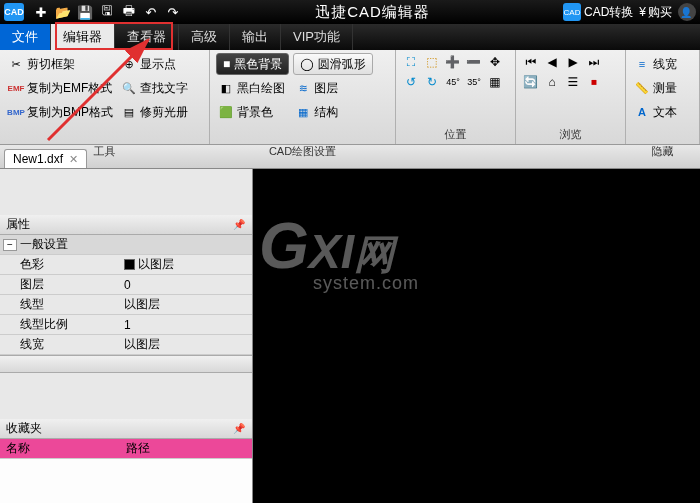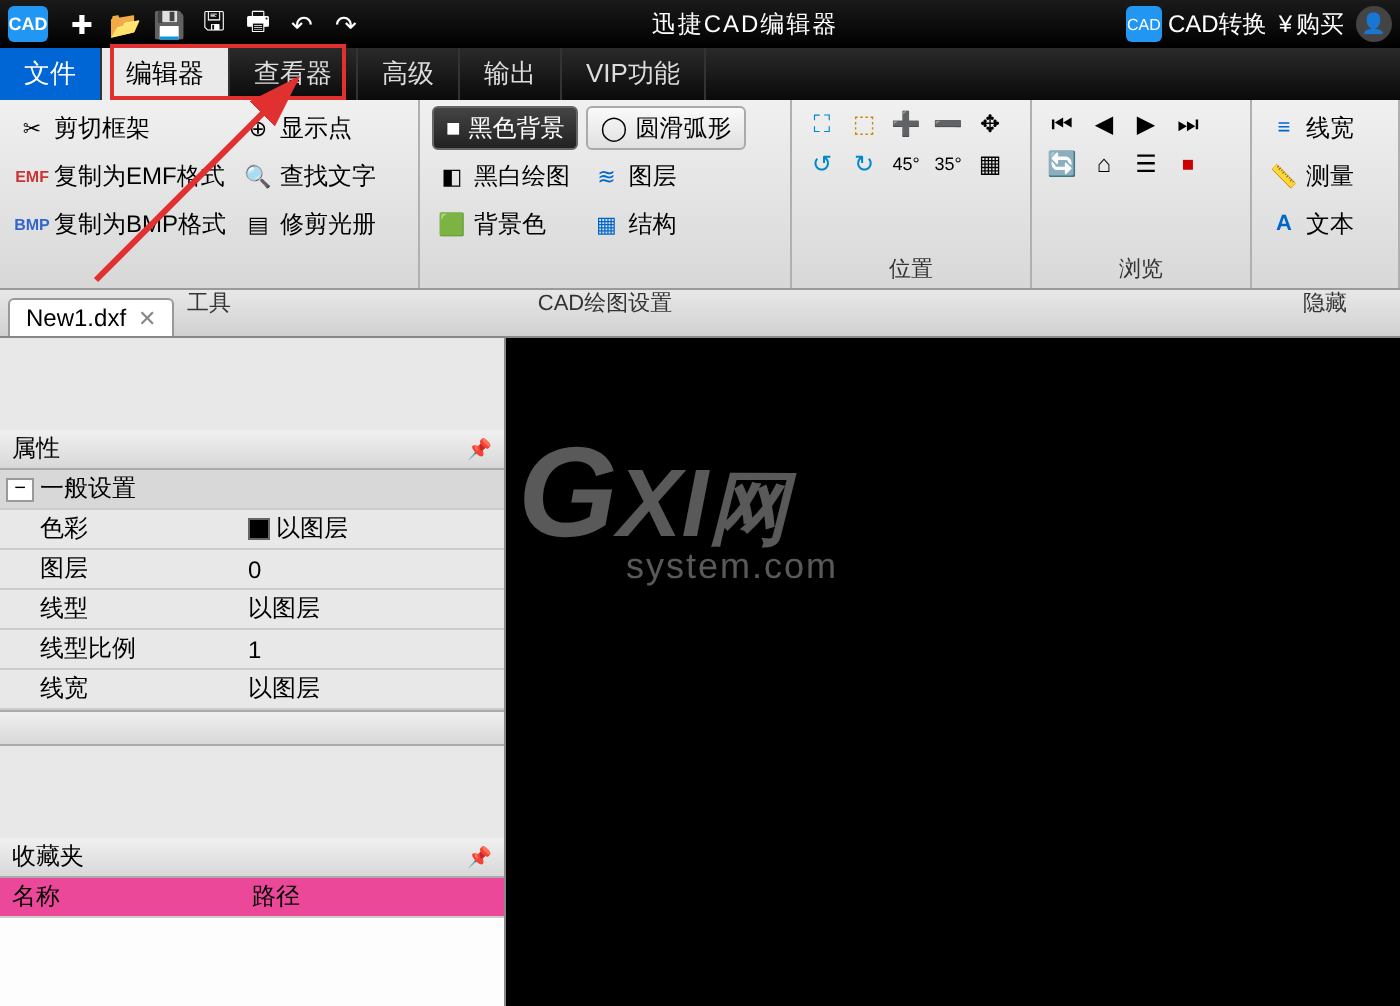--- a/index.html
+++ b/index.html
@@ -2,21 +2,21 @@
 <html><head>
 <meta charset="utf-8">
 <style>
 * { margin: 0; padding: 0; box-sizing: border-box; font-family: "Microsoft YaHei", sans-serif; }
 body { width: 700px; height: 503px; background: #fff; overflow: hidden; position: relative; }
 
 .titlebar { height: 24px; background: linear-gradient(#1a1a1a, #000); display: flex; align-items: center; padding: 0 4px; color: #fff; font-size: 12px; }
 .titlebar .app-ico { width: 20px; height: 18px; background: #2196f3; border-radius: 3px; display: flex; align-items: center; justify-content: center; font-size: 9px; font-weight: bold; }
 .titlebar .qat { display: flex; gap: 4px; margin-left: 8px; }
 .titlebar .qat span { width: 18px; height: 18px; display: flex; align-items: center; justify-content: center; font-size: 13px; cursor: pointer; }
-.titlebar .title { flex: 1; text-align: center; font-size: 12px; letter-spacing: 1px; }
+.titlebar .title { flex: 1; text-align: center; font-size: 15px; letter-spacing: 1px; }
 .titlebar .right { display: flex; align-items: center; gap: 6px; }
 .titlebar .right .cad-conv { display: flex; align-items: center; gap: 3px; font-size: 12px; }
 .titlebar .right .cad-conv .ico { width: 18px; height: 18px; background: #2196f3; border-radius: 3px; display: flex; align-items: center; justify-content: center; font-size: 8px; }
 .titlebar .right .buy { display: flex; align-items: center; gap: 2px; font-size: 12px; }
 .titlebar .right .user { width: 18px; height: 18px; border-radius: 50%; background: #444; display: flex; align-items: center; justify-content: center; font-size: 10px; }
 
 .menubar { height: 26px; background: linear-gradient(#2a2a2a, #0a0a0a); display: flex; align-items: stretch; position: relative; }
 .menubar .tab { padding: 0 12px; display: flex; align-items: center; color: #ddd; font-size: 13px; cursor: pointer; border-right: 1px solid #333; }
 .menubar .tab.file { background: #0066d6; color: #fff; }
 .menubar .tab.active { background: #eaeaea; color: #000; }

